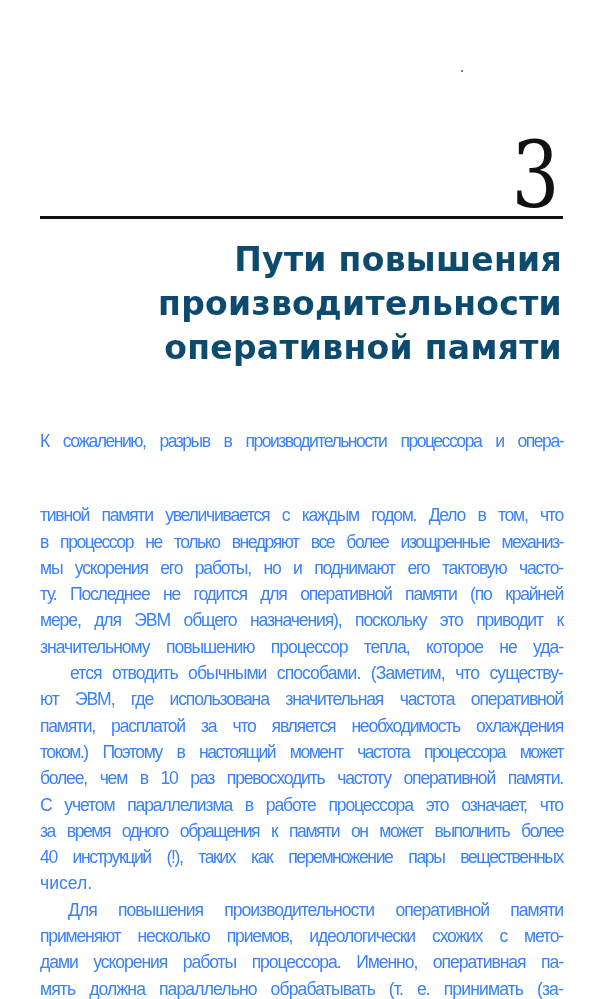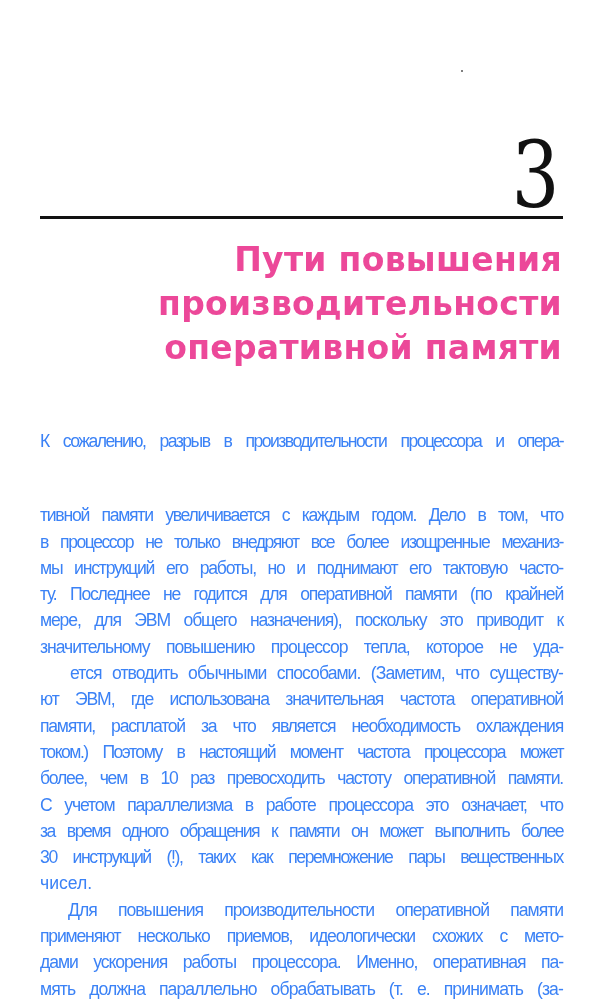--- a/index.html
+++ b/index.html
@@ -51,21 +51,21 @@
     .chapter-title {
       position: absolute;
       right: 38px;
       top: 238px;
       width: 520px;
       text-align: right;
       font-family: "DejaVu Sans", "Liberation Sans", sans-serif;
       font-weight: bold;
       font-size: 33px;
       line-height: 44px;
-      color: #ec4899;
+      color: #0c4a6e;
       letter-spacing: 0.3px;
     }
     .chapter-title span {
       display: block;
       white-space: nowrap;
     }
     .body-text {
       position: absolute;
       left: 40px;
       top: 428px;
@@ -104,32 +104,32 @@
     <span>Пути повышения</span>
     <span>производительности</span>
     <span>оперативной памяти</span>
   </h1>
 
   <div class="body-text">
     <div>
       <span class="line" style="white-space: normal; letter-spacing: -1.52109px;">К сожалению, разрыв в производительности процессора и опера-</span>
       <span class="line" style="white-space: normal; letter-spacing: -1.25662px; margin-top: 48px;">тивной памяти увеличивается с каждым годом. Дело в том, что</span>
       <span class="line" style="white-space: normal; letter-spacing: -1.47135px;">в процессор не только внедряют все более изощренные механиз-</span>
-      <span class="line" style="white-space: normal; letter-spacing: -1.20339px;">мы инструкций его работы, но и поднимают его тактовую часто-</span>
+      <span class="line" style="white-space: normal; letter-spacing: -1.20339px;">мы ускорения его работы, но и поднимают его тактовую часто-</span>
       <span class="line" style="white-space: normal; letter-spacing: -1.22643px;">ту. Последнее не годится для оперативной памяти (по крайней</span>
       <span class="line" style="white-space: normal; letter-spacing: -1.1382px;">мере, для ЭВМ общего назначения), поскольку это приводит к</span>
       <span class="line" style="white-space: normal; letter-spacing: -1.05552px;">значительному повышению процессор тепла, которое не уда-</span>
       <span class="line" style="white-space: normal; letter-spacing: -0.962993px; margin-left: 30px;">ется отводить обычными способами. (Заметим, что существу-</span>
       <span class="line" style="white-space: normal; letter-spacing: -1.14611px;">ют ЭВМ, где использована значительная частота оперативной</span>
       <span class="line" style="white-space: normal; letter-spacing: -1.24273px;">памяти, расплатой за что является необходимость охлаждения</span>
       <span class="line" style="white-space: normal; letter-spacing: -1.48967px;">током.) Поэтому в настоящий момент частота процессора может</span>
       <span class="line" style="white-space: normal; letter-spacing: -1.20599px;">более, чем в 10 раз превосходить частоту оперативной памяти.</span>
       <span class="line" style="white-space: normal; letter-spacing: -1.14857px;">С учетом параллелизма в работе процессора это означает, что</span>
       <span class="line" style="white-space: normal; letter-spacing: -1.48014px;">за время одного обращения к памяти он может выполнить более</span>
-      <span class="line" style="white-space: normal; letter-spacing: -1.40387px;">30 инструкций (!), таких как перемножение пары вещественных</span>
+      <span class="line" style="white-space: normal; letter-spacing: -1.40387px;">40 инструкций (!), таких как перемножение пары вещественных</span>
       <span class="line last" style="white-space: nowrap;">чисел.</span>
     </div>
     <div>
       <span class="line indent" style="white-space: normal; letter-spacing: -1.02635px;">Для повышения производительности оперативной памяти</span>
       <span class="line" style="white-space: normal; letter-spacing: -1.18229px;">применяют несколько приемов, идеологически схожих с мето-</span>
       <span class="line" style="white-space: normal; letter-spacing: -1.07621px;">дами ускорения работы процессора. Именно, оперативная па-</span>
       <span class="line" style="white-space: normal; letter-spacing: -0.88389px;">мять должна параллельно обрабатывать (т. е. принимать (за-</span>
     </div>
   </div>
 </div>

